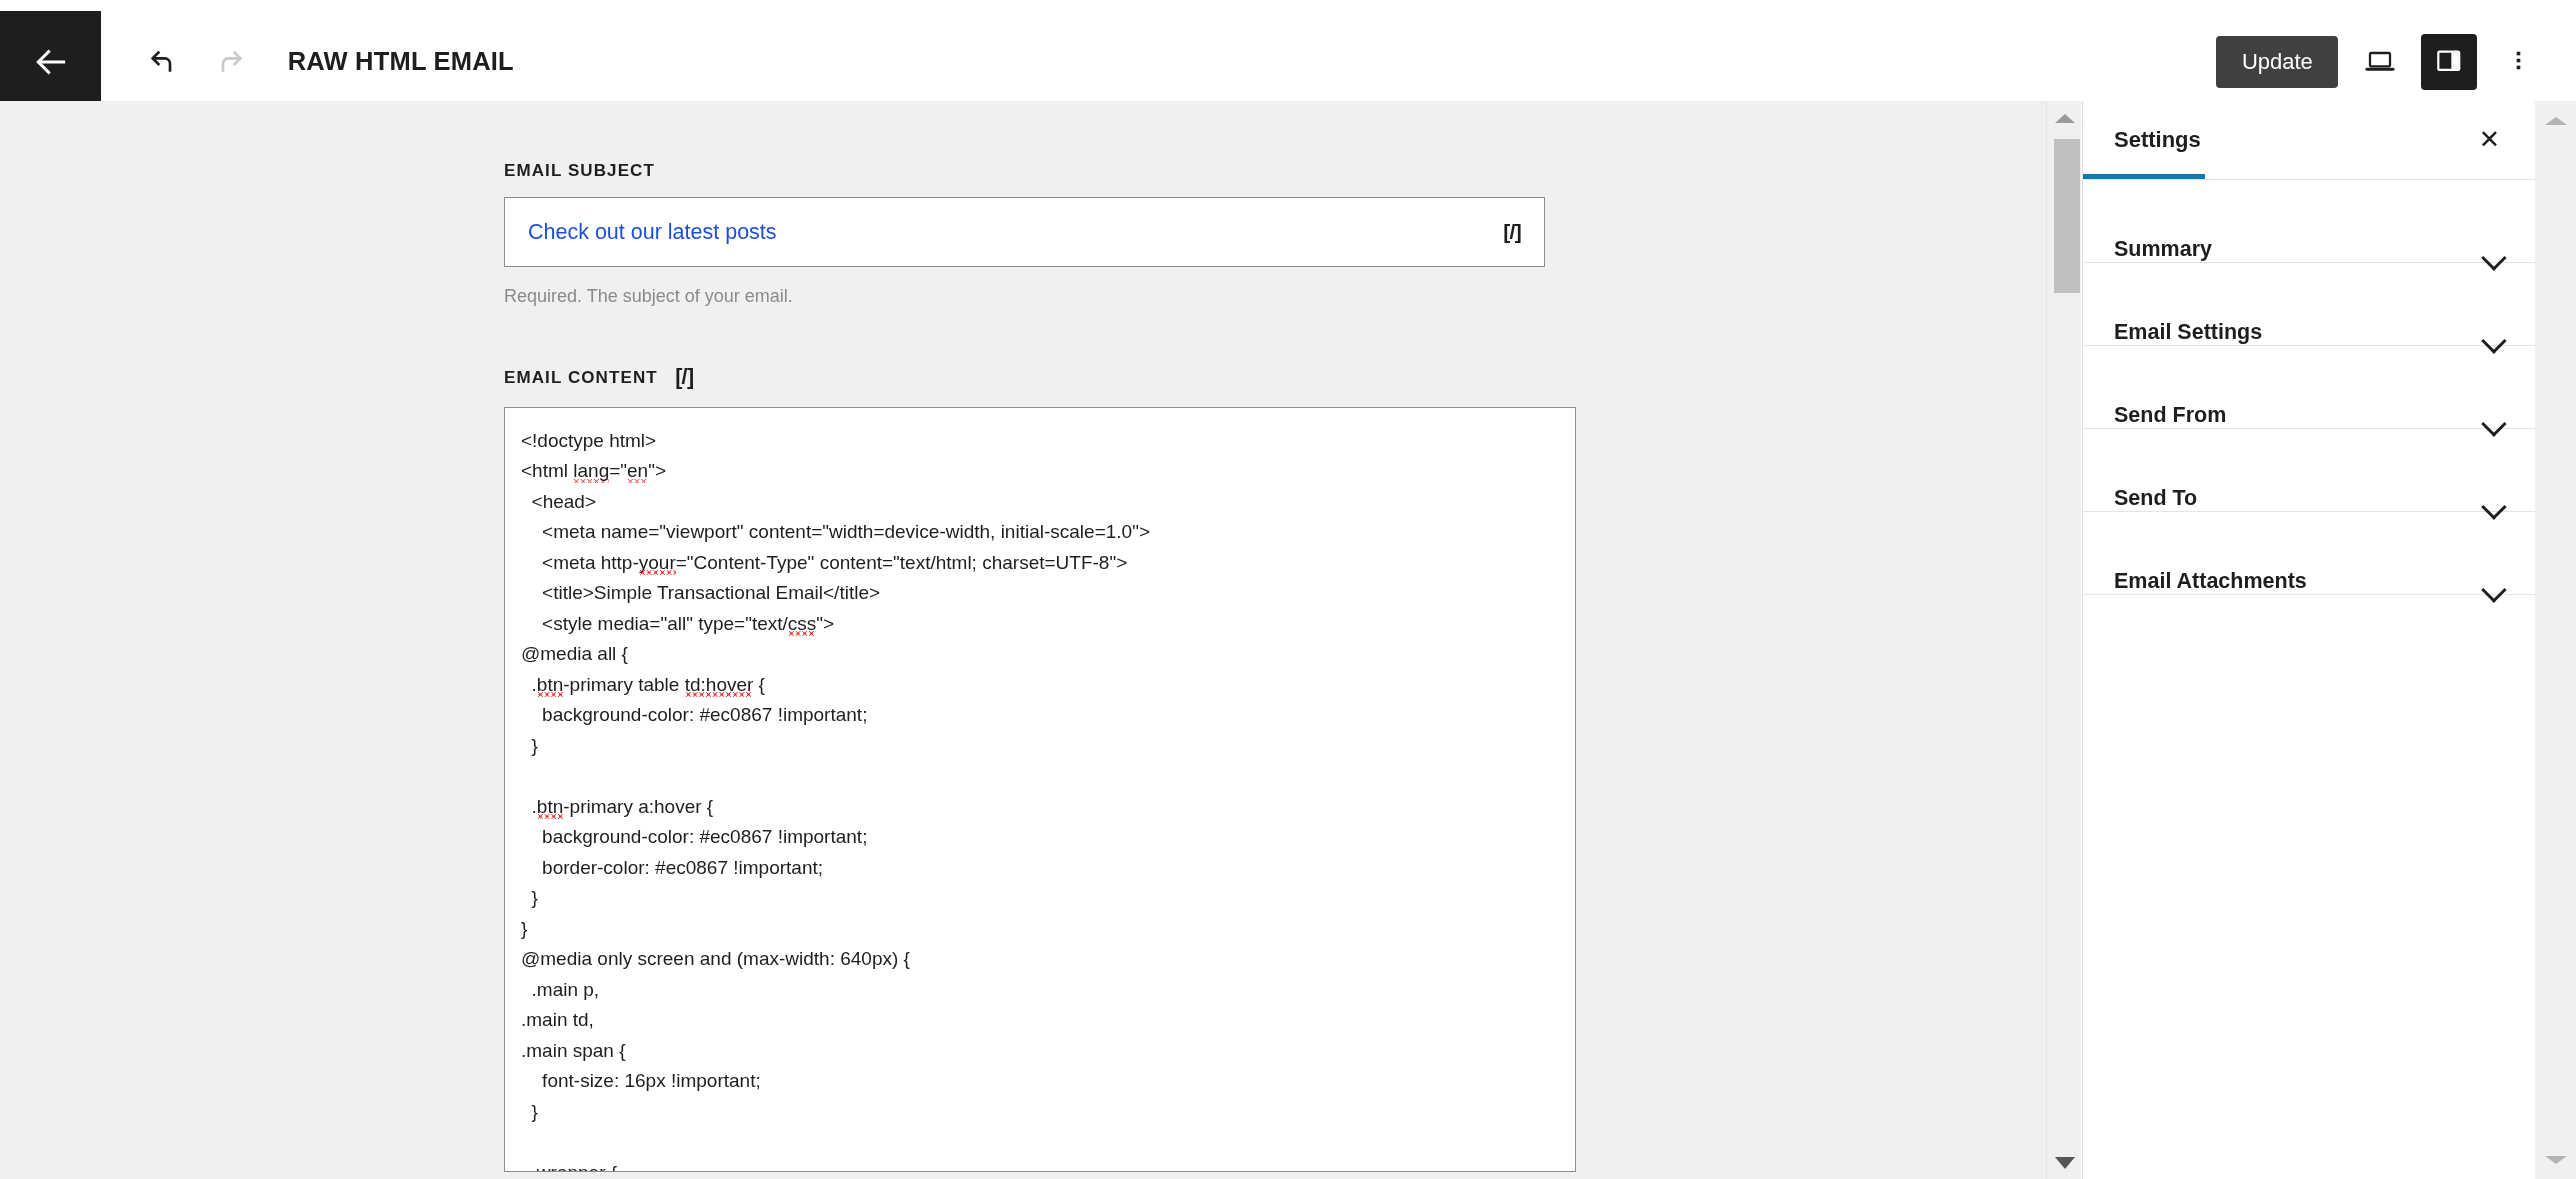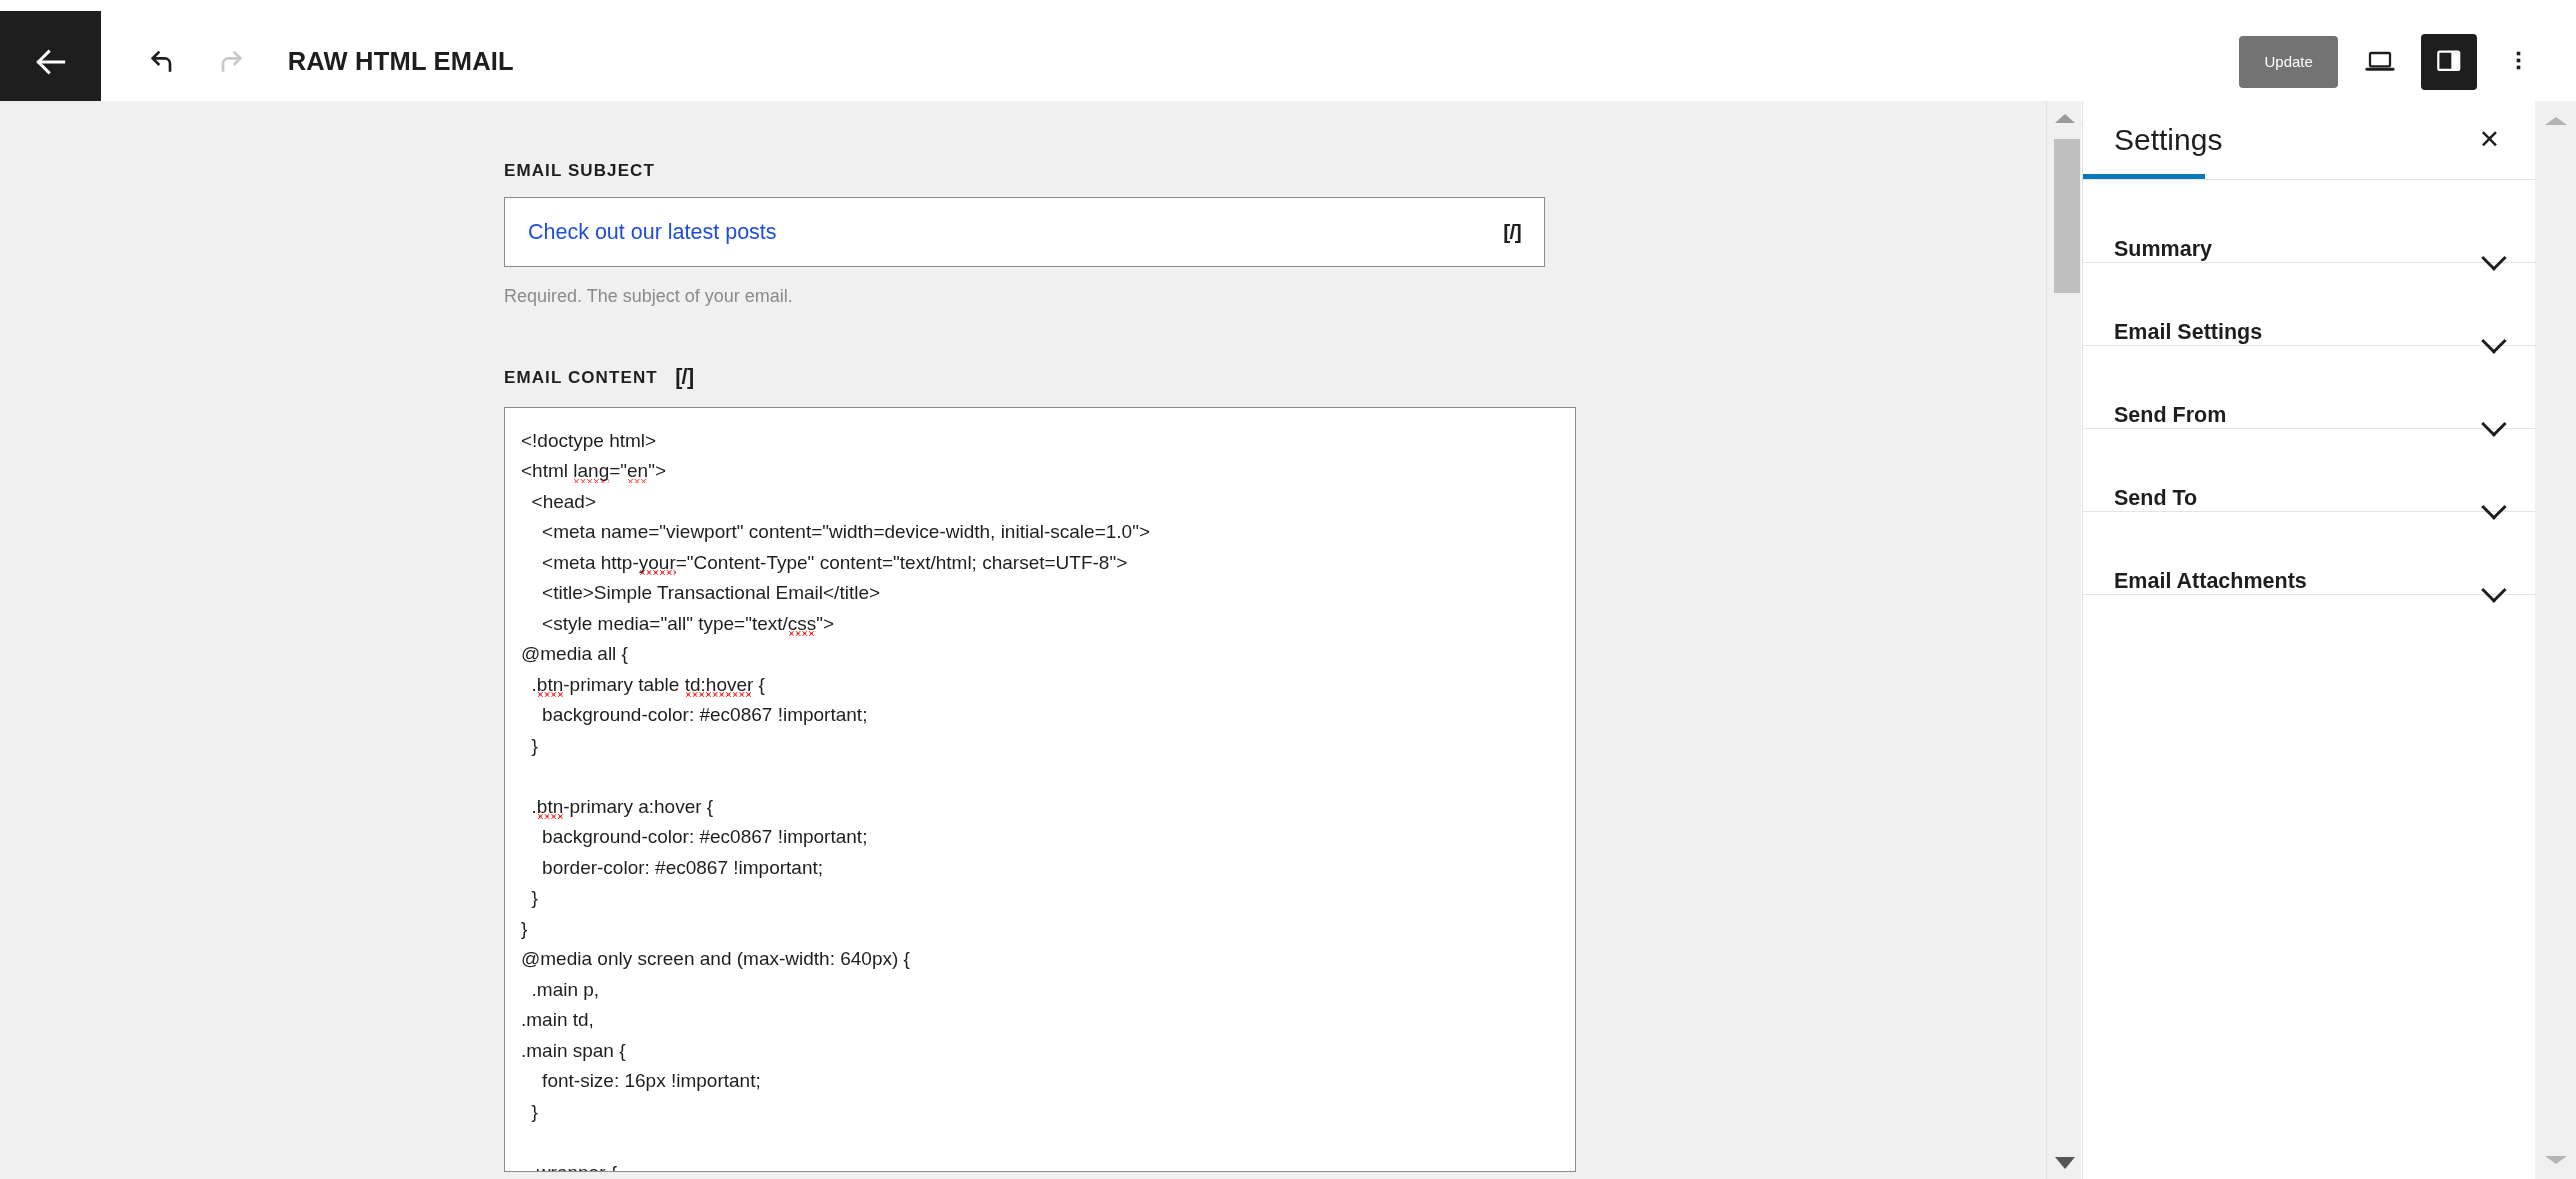--- a/index.html
+++ b/index.html
@@ -47,25 +47,25 @@
     white-space: nowrap;
   }
 
   .header-right {
     margin-left: auto;
     display: flex; align-items: center;
     padding-right: 25.5px;
     gap: 0px;
   }
   .update-btn {
-    background: #737373;
+    background: #404040;
     color: #ffffff;
     border: none;
     border-radius: 4px;
-    font-size: 15px;
+    font-size: 22px;
     font-family: "Liberation Sans", sans-serif;
     padding: 0 25.5px;
     height: 52px;
     cursor: pointer;
     line-height: 52px;
   }
   .icon-btn {
     width: 64px; height: 64px;
     display: flex; align-items: center; justify-content: center;
     cursor: pointer; background: transparent;
@@ -201,22 +201,22 @@
     background: #ffffff;
     border-left: 0.7px solid #e0e0e0;
   }
   .sb-header {
     height: 78px;
     display: flex; align-items: center;
     padding: 0 29.5px 0 31px;
     position: relative;
   }
   .sb-title {
-    font-size: 30px;
-    font-weight: 400;
+    font-size: 22px;
+    font-weight: 700;
     color: #1e1e1e;
   }
   .sb-close {
     margin-left: auto;
     font-size: 25.5px; line-height: 1;
     color: #1e1e1e;
     cursor: pointer;
     font-weight: 400;
     padding: 5.4px;
   }

